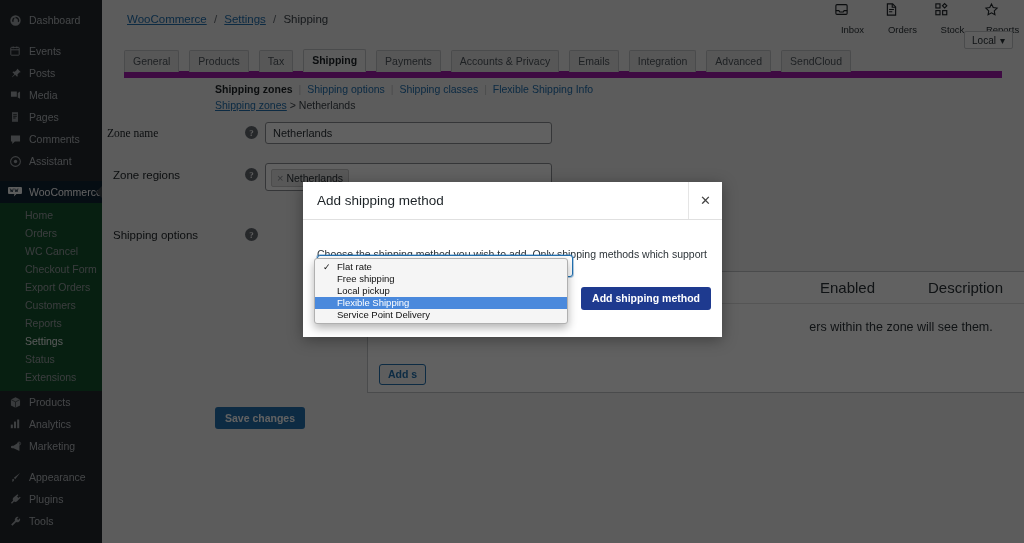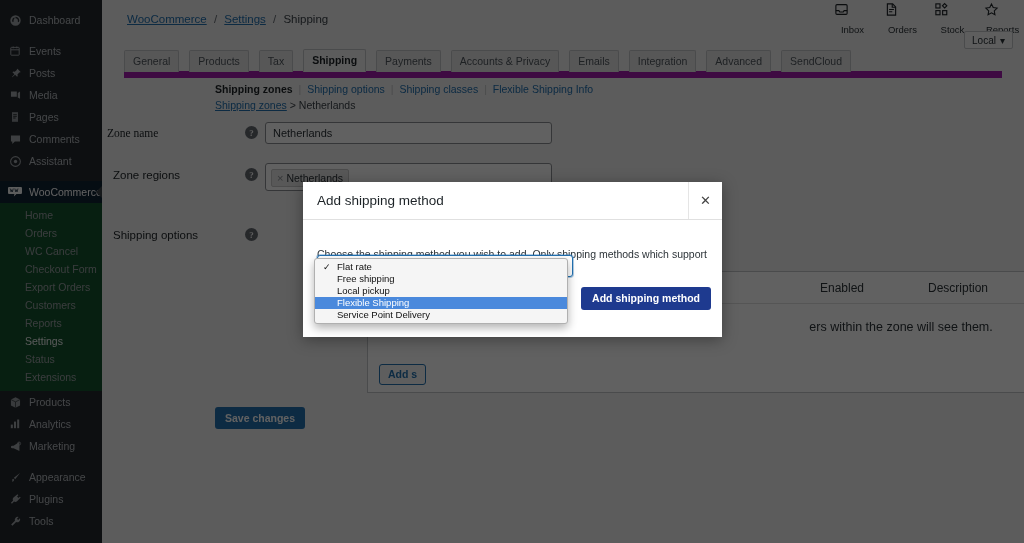--- a/index.html
+++ b/index.html
@@ -171,21 +171,21 @@
     position: absolute; left: 265px; top: 225px;
     width: 740px; height: 122px;
     background: #fff; border: 1px solid #c3c4c7;
   }
   #methods-head {
     height: 32px; border-bottom: 1px solid #e0e0e0;
     display: flex; align-items: center;
     font-size: 10.5px; color: #2c3338;
     background: #fff;
   }
-  .mcol { position: absolute; font-size: 12px; color: #2c3338; }
+  .mcol { position: absolute; font-size: 15px; color: #2c3338; }
   #methods-msg {
     position: absolute; left: 0; right: 0; top: 48px;
     text-align: center; font-size: 12.5px; color: #2c3338;
   }
   #addmethod-btn {
     position: absolute; left: 11px; top: 92px;
     border: 1px solid #2271b1; border-radius: 3px;
     background: #f6f7f7; color: #2271b1;
     font-size: 10.5px; font-weight: bold;
     height: 21px; padding: 0 8px; line-height: 19px;

